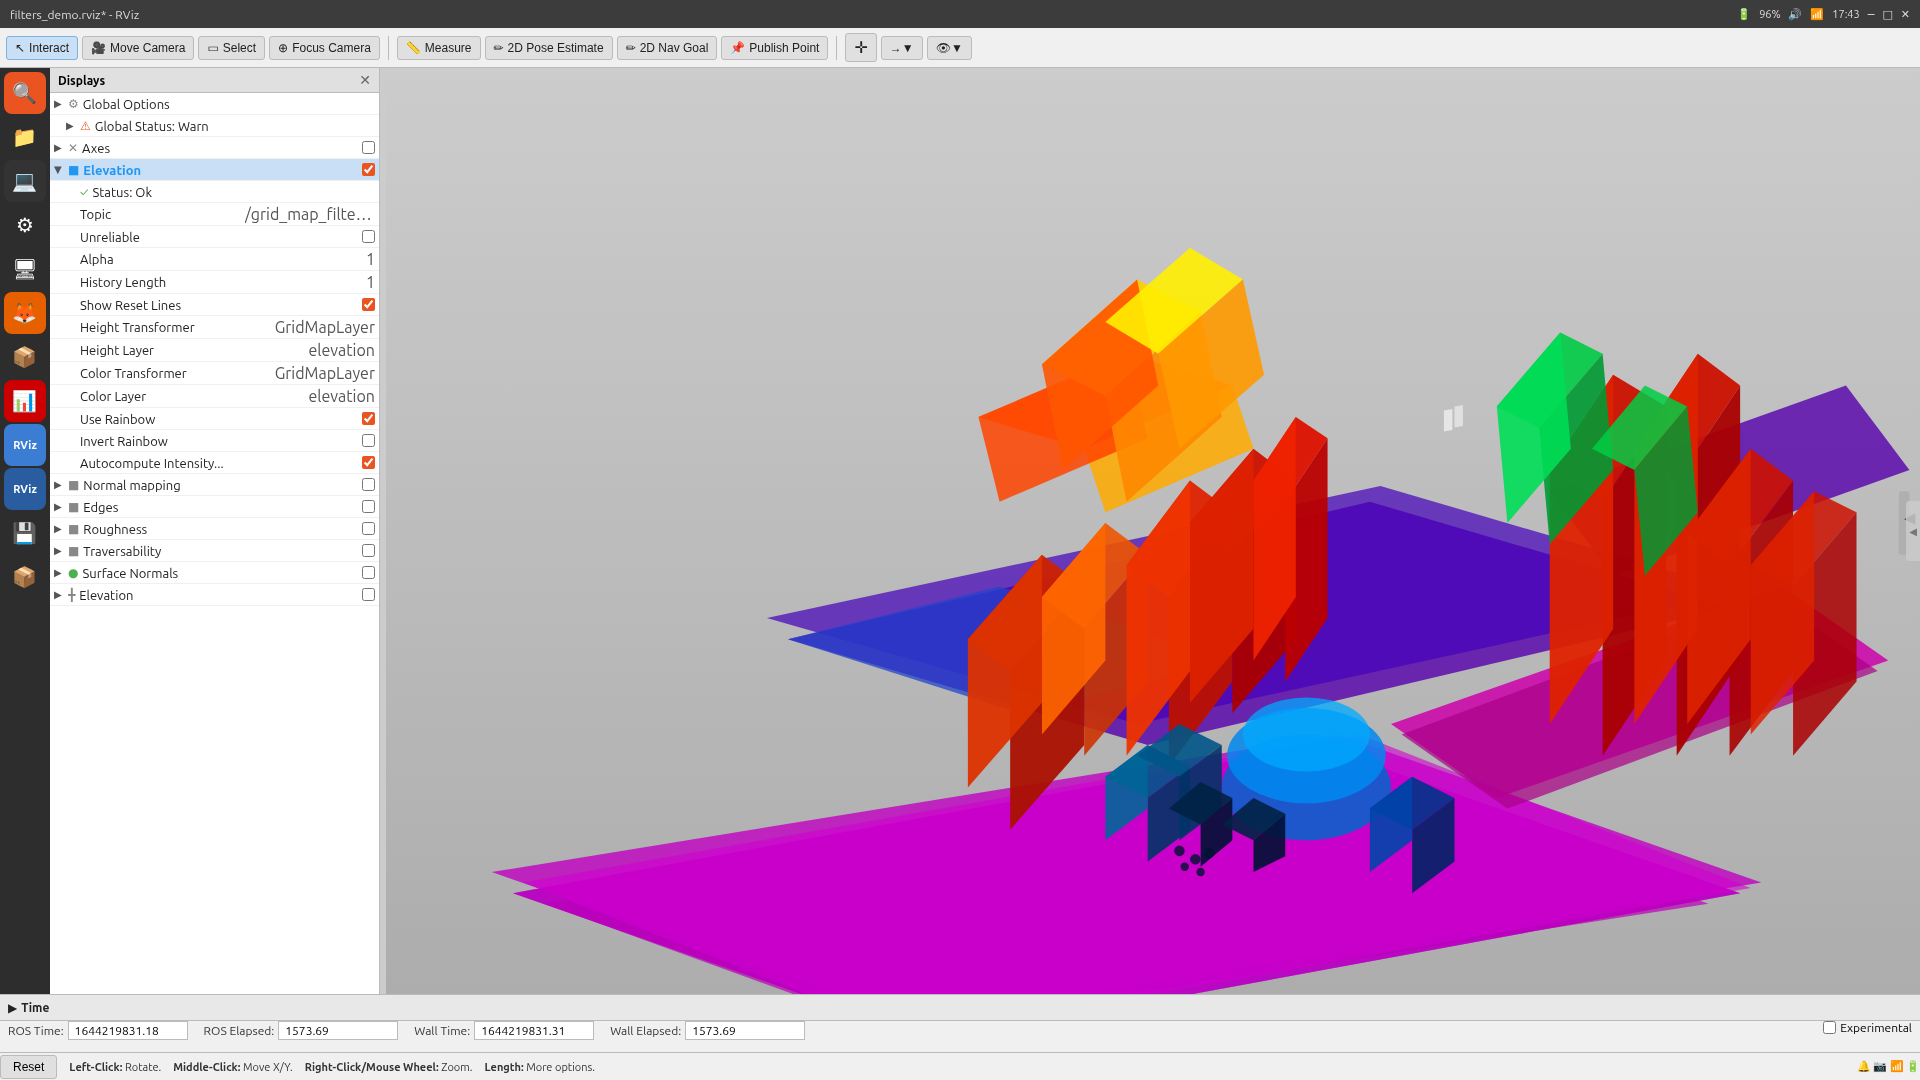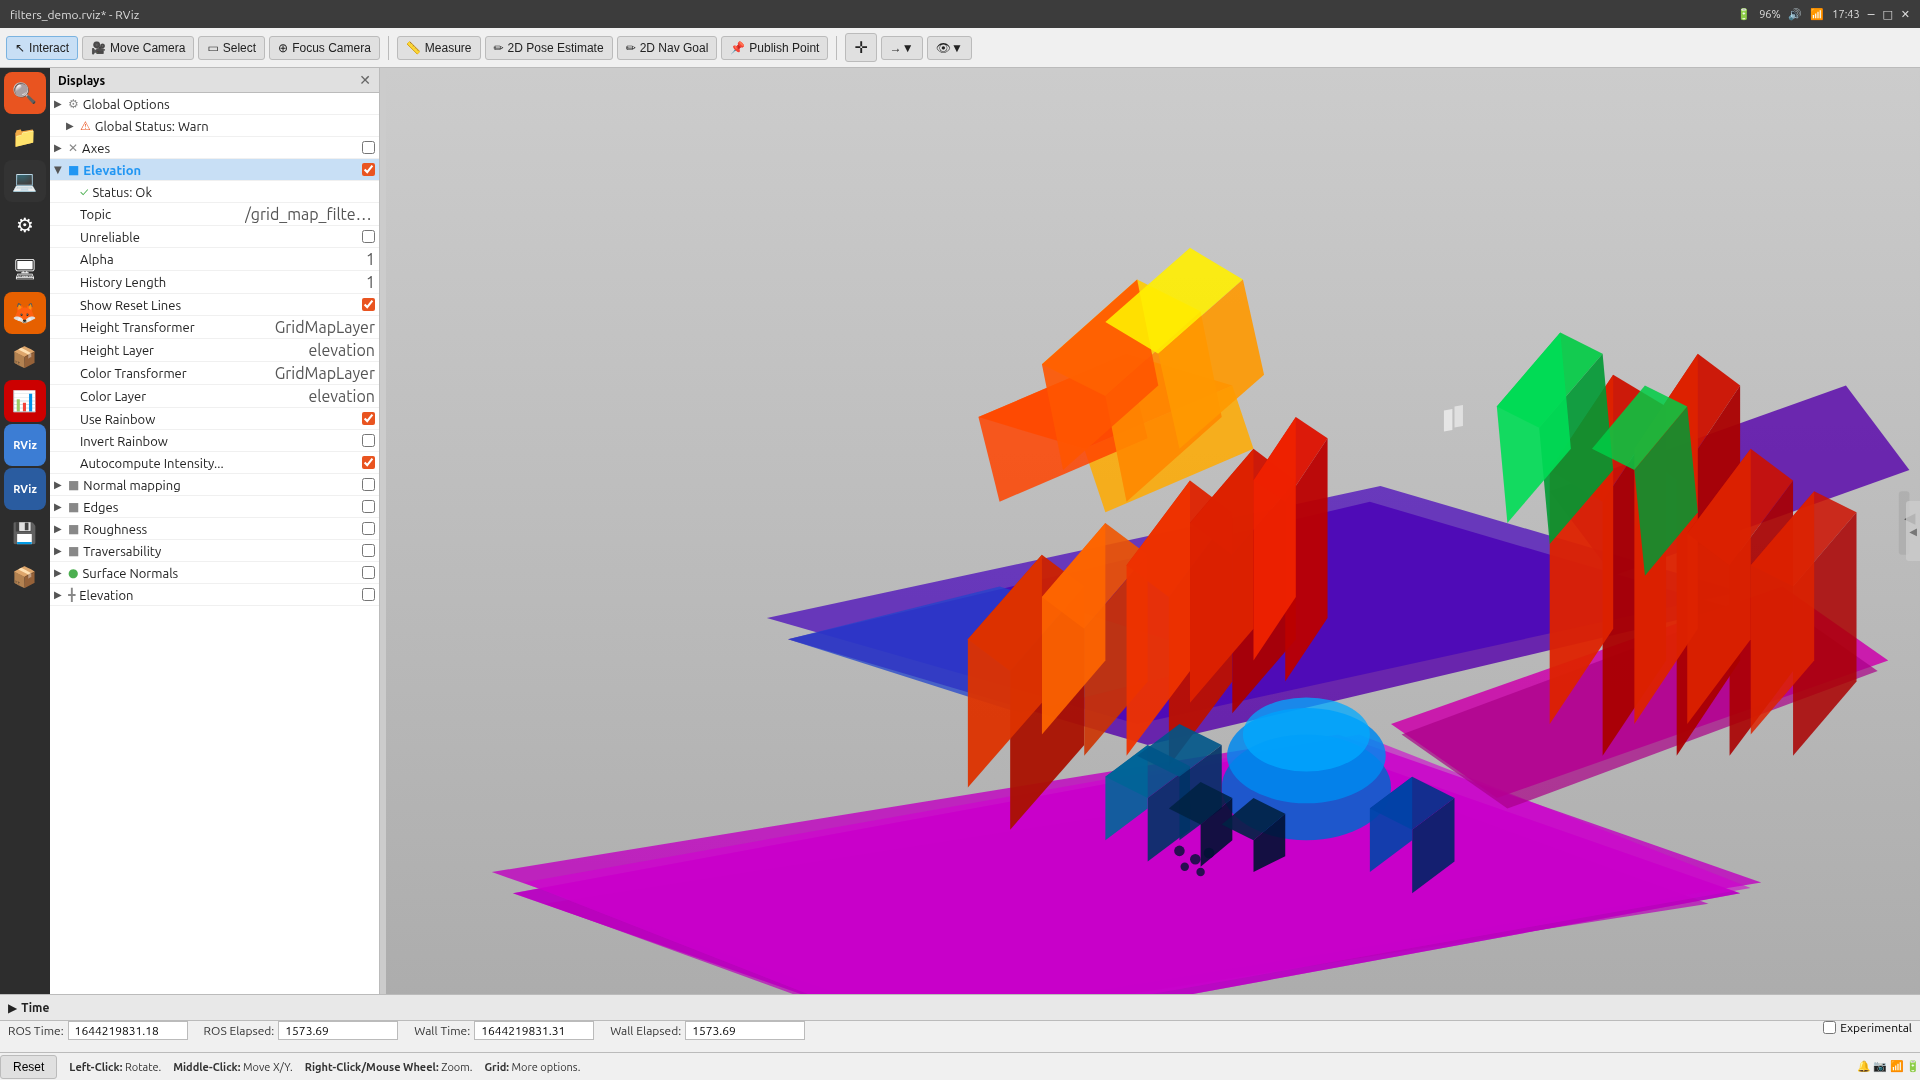--- a/index.html
+++ b/index.html
@@ -659,17 +659,17 @@
   </span>
   <span class="status-text">
     <span class="status-bold">Middle-Click:</span>
     <span>Move X/Y.</span>
   </span>
   <span class="status-text">
     <span class="status-bold">Right-Click/Mouse Wheel:</span>
     <span>Zoom.</span>
   </span>
   <span class="status-text">
-    <span class="status-bold">Grid:</span>
+    <span class="status-bold">Length:</span>
     <span>More options.</span>
   </span>
   <span style="margin-left:auto; font-size:11px; color:#666;">🔔 📷 📶 🔋</span>
 </div>
 
 </body></html>

